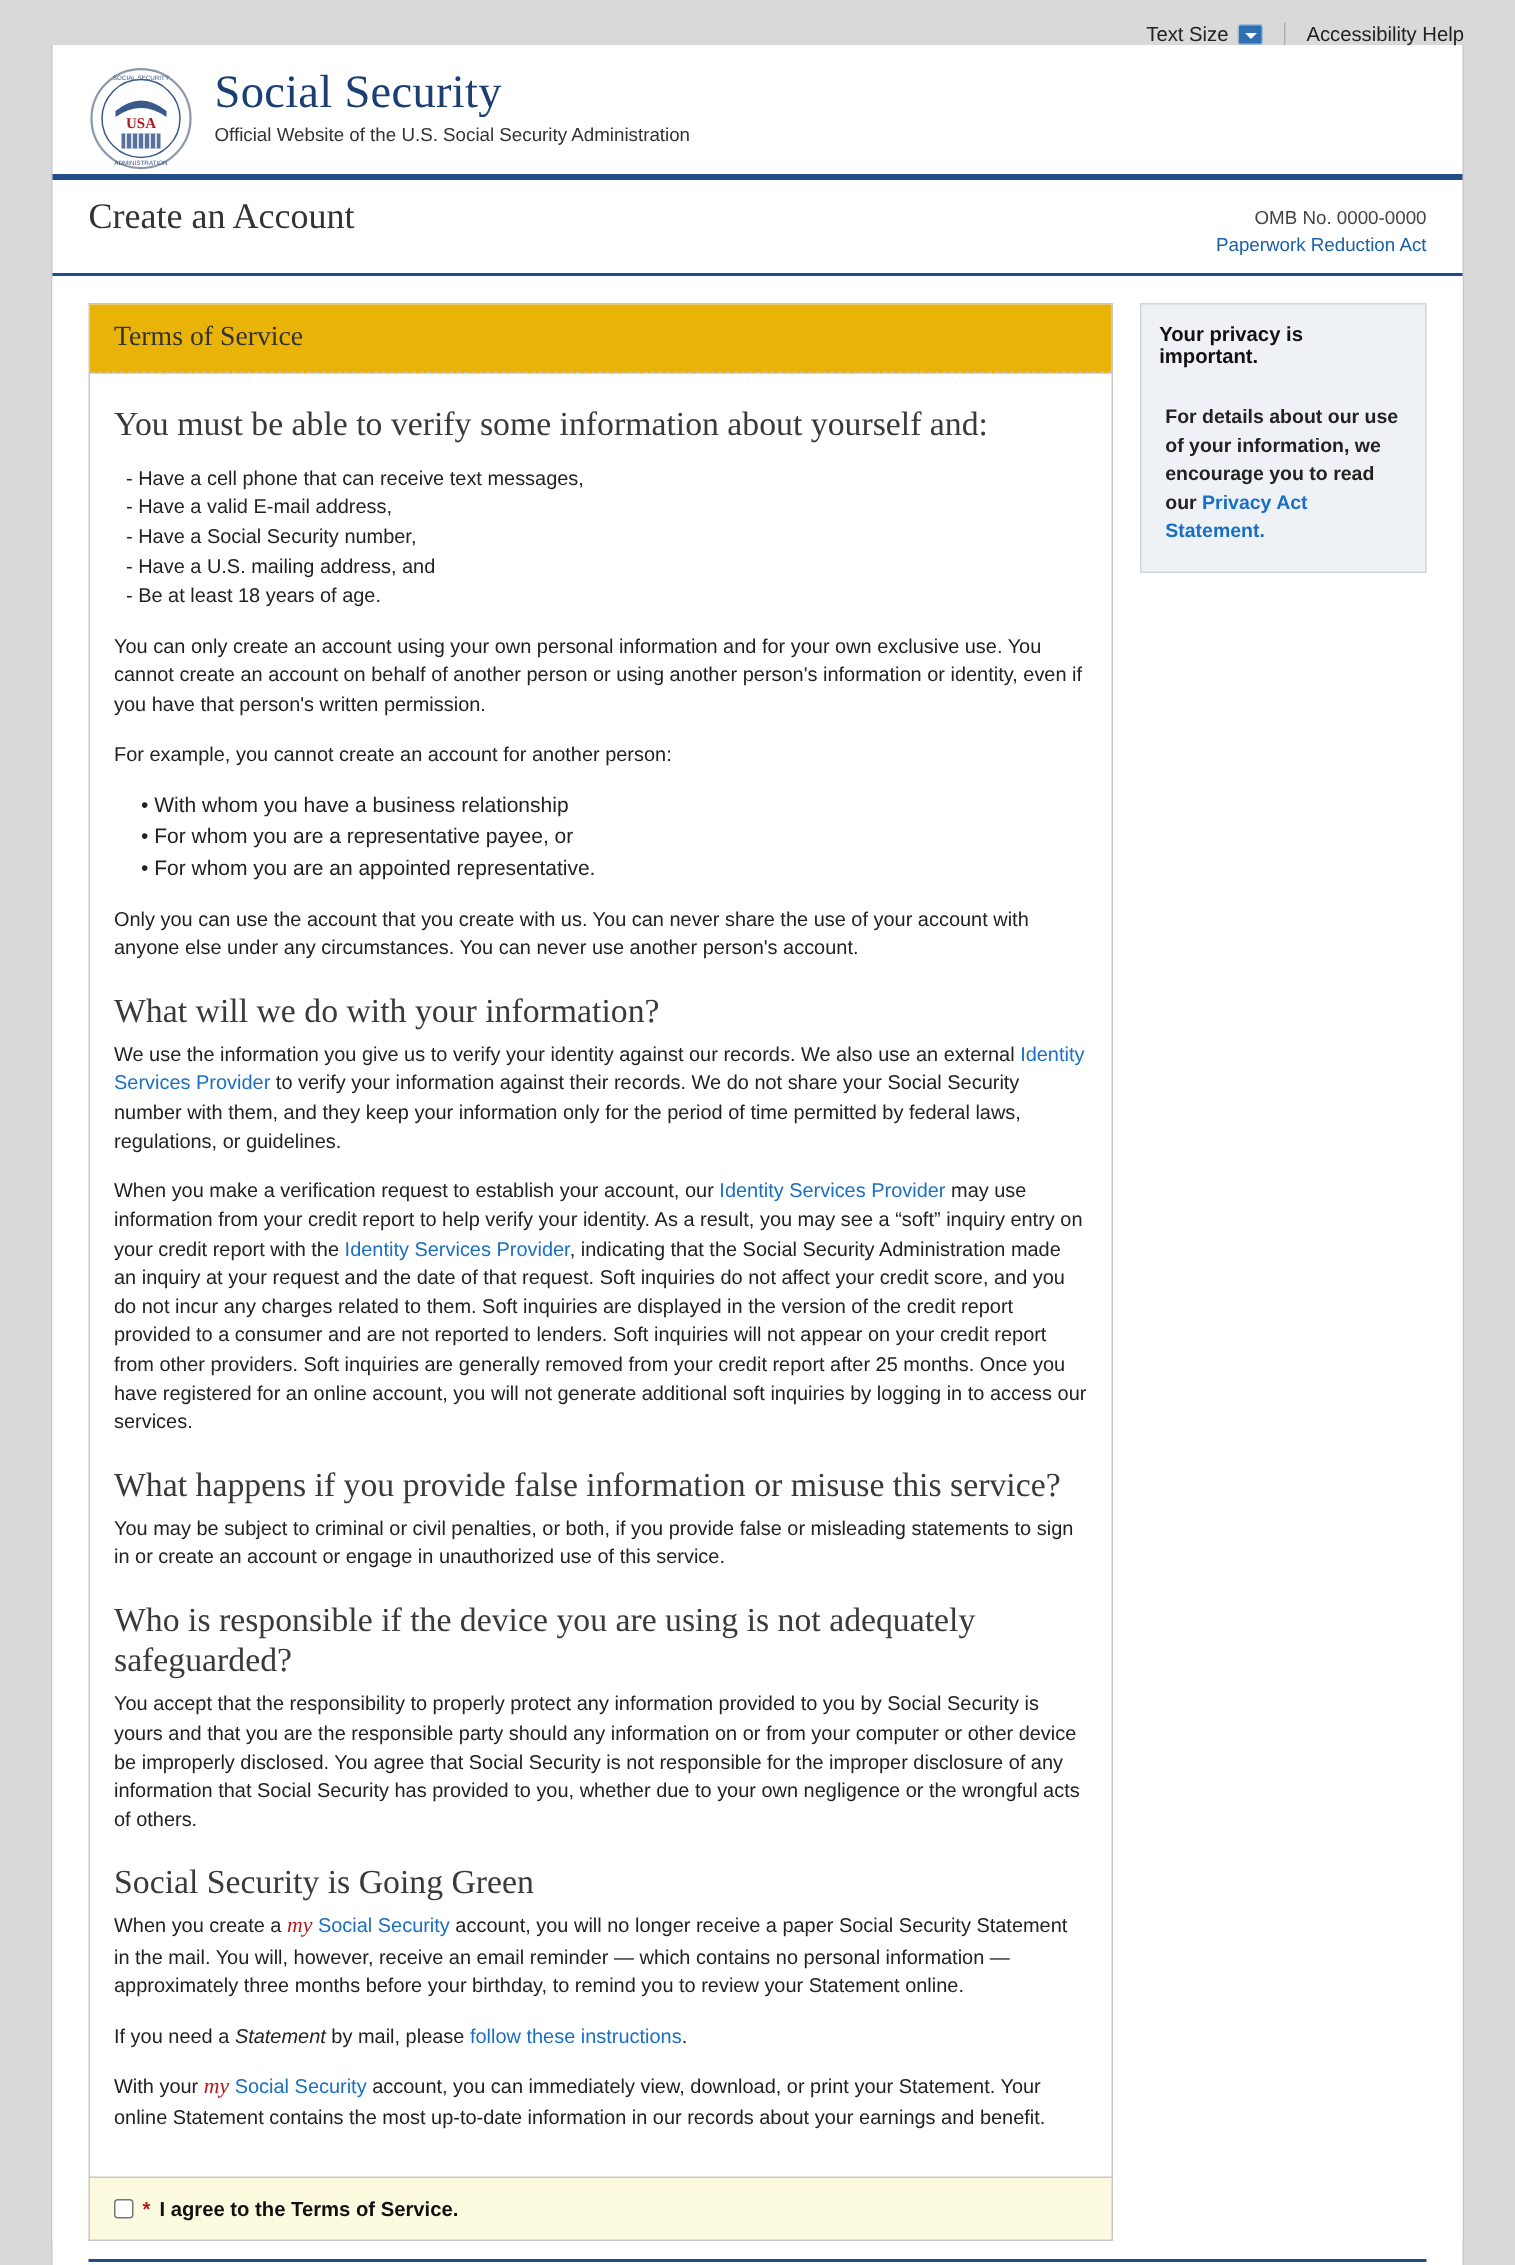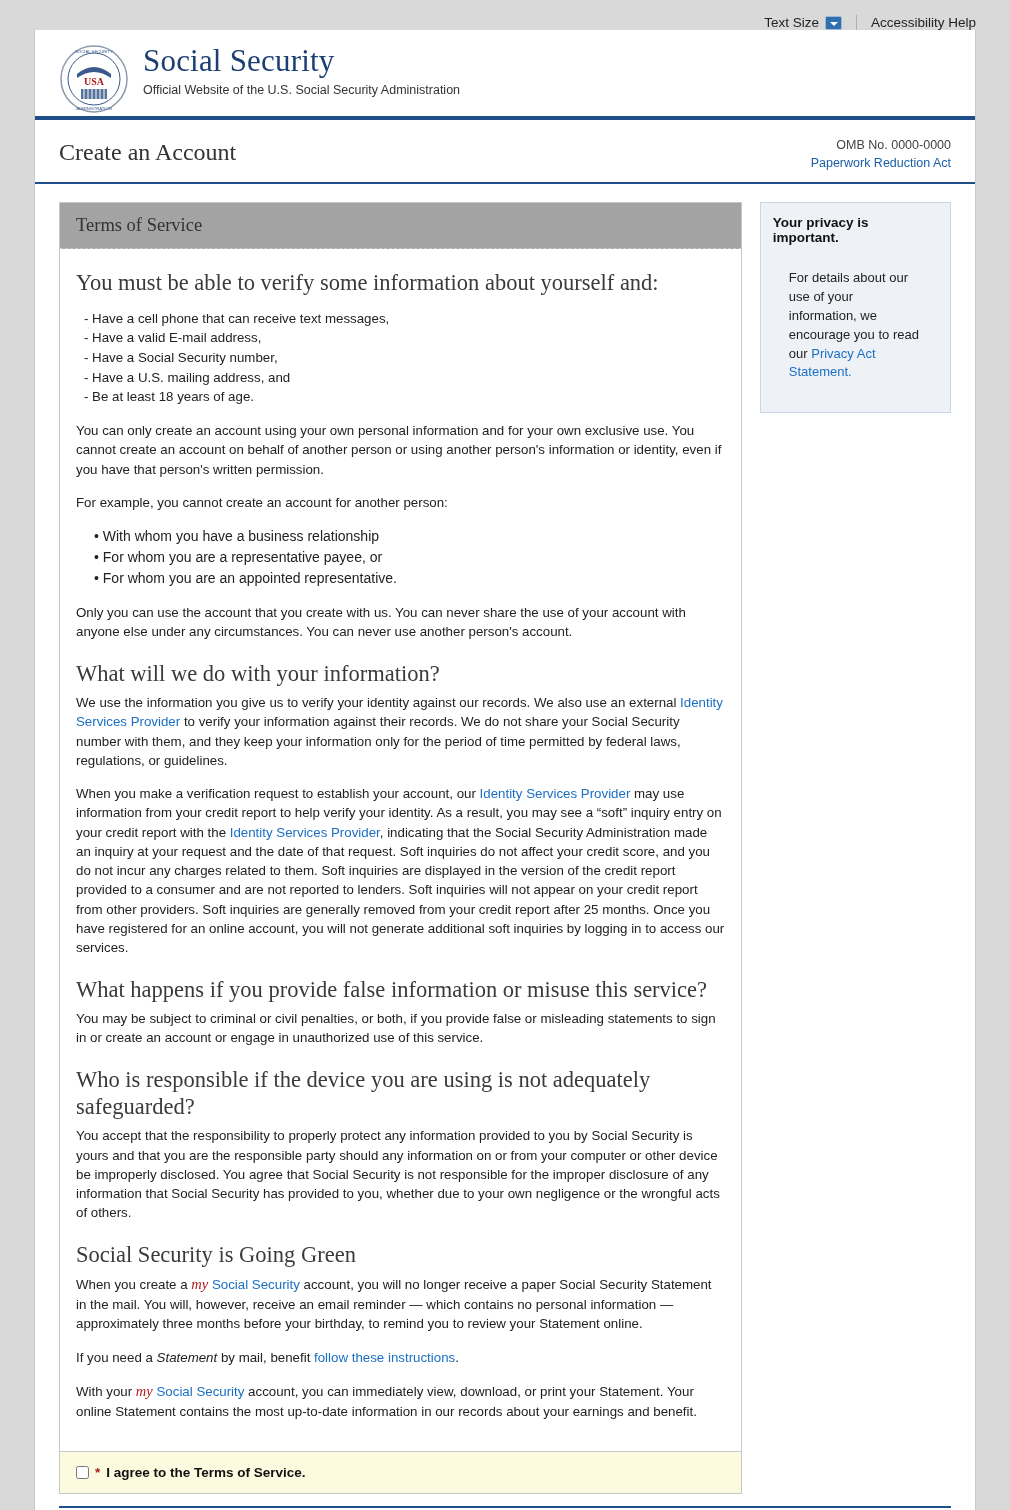--- a/index.html
+++ b/index.html
@@ -88,21 +88,21 @@
     margin-top: 5px;
   }
   .blue-rule {
     height: 4px;
     background: #1f4e88;
   }
 
   
   .title-row {
     display: flex;
-    align-items: center;
+    align-items: flex-start;
     justify-content: space-between;
     padding: 12px 24px 10px 24px;
     border-bottom: 2px solid #1f4e88;
   }
   .page-title {
     font-family: "Liberation Serif", serif;
     font-size: 24px;
     color: #333;
     font-weight: normal;
   }
@@ -123,21 +123,21 @@
     background: #fff;
   }
   .main-col { width: 700px; }
   .side-col { width: 196px; }
 
   .panel {
     border: 1px solid #c8c8c8;
     background: #fff;
   }
   .panel-head {
-    background: #a3a3a3;
+    background: #eab308;
     border-bottom: 1px dashed #c9c9c9;
     padding: 12px 16px;
     font-family: "Liberation Serif", serif;
     font-size: 18.5px;
     color: #333;
   }
   .panel-body { padding: 14px 16px 16px 16px; }
 
   h2.sec {
     font-family: "Liberation Serif", serif;
@@ -210,24 +210,25 @@
     background: #eef2f7;
     border: 1px solid #ccd6e2;
     padding: 12px 12px 14px 12px;
   }
   .privacy h3 {
     margin: 0 0 24px 0;
     font-size: 13.5px;
     color: #111;
   }
   .privacy p {
-    margin: 16px;
+    margin: 4px;
     font-size: 13px;
     line-height: 1.45;
     color: #222;
+    font-weight: bold;
   }
   .privacy a { color: #1a6fc4; text-decoration: none; }
 </style>
 </head>
 <body>
 
 <div class="page">
 
   <div class="utility-bar">
     <div class="txt-size">
@@ -308,21 +309,21 @@
 
             <h2 class="sec tight">What happens if you provide false information or misuse this service?</h2>
             <p class="body">You may be subject to criminal or civil penalties, or both, if you provide false or misleading statements to sign in or create an account or engage in unauthorized use of this service.</p>
 
             <h2 class="sec tight">Who is responsible if the device you are using is not adequately safeguarded?</h2>
             <p class="body">You accept that the responsibility to properly protect any information provided to you by Social Security is yours and that you are the responsible party should any information on or from your computer or other device be improperly disclosed. You agree that Social Security is not responsible for the improper disclosure of any information that Social Security has provided to you, whether due to your own negligence or the wrongful acts of others.</p>
 
             <h2 class="sec tight">Social Security is Going Green</h2>
             <p class="body"><span>When you create a </span><span class="my-ss"><i>my</i><span> Social Security</span></span><span> account, you will no longer receive a paper Social Security Statement in the mail. You will, however, receive an email reminder — which contains no personal information — approximately three months before your birthday, to remind you to review your Statement online.</span></p>
 
-            <p class="body"><span>If you need a </span><em>Statement</em><span> by mail, benefit </span><a class="inline" href="#">follow these instructions</a><span>.</span></p>
+            <p class="body"><span>If you need a </span><em>Statement</em><span> by mail, please </span><a class="inline" href="#">follow these instructions</a><span>.</span></p>
 
             <p class="body"><span>With your </span><span class="my-ss"><i>my</i><span> Social Security</span></span><span> account, you can immediately view, download, or print your Statement. Your online Statement contains the most up-to-date information in our records about your earnings and benefit.</span></p>
 
           </div>
         </div>
 
         <div class="agree-bar">
           <input type="checkbox" style="">
           <span class="req-star">*</span>
           <span class="agree-text">I agree to the Terms of Service.</span>

